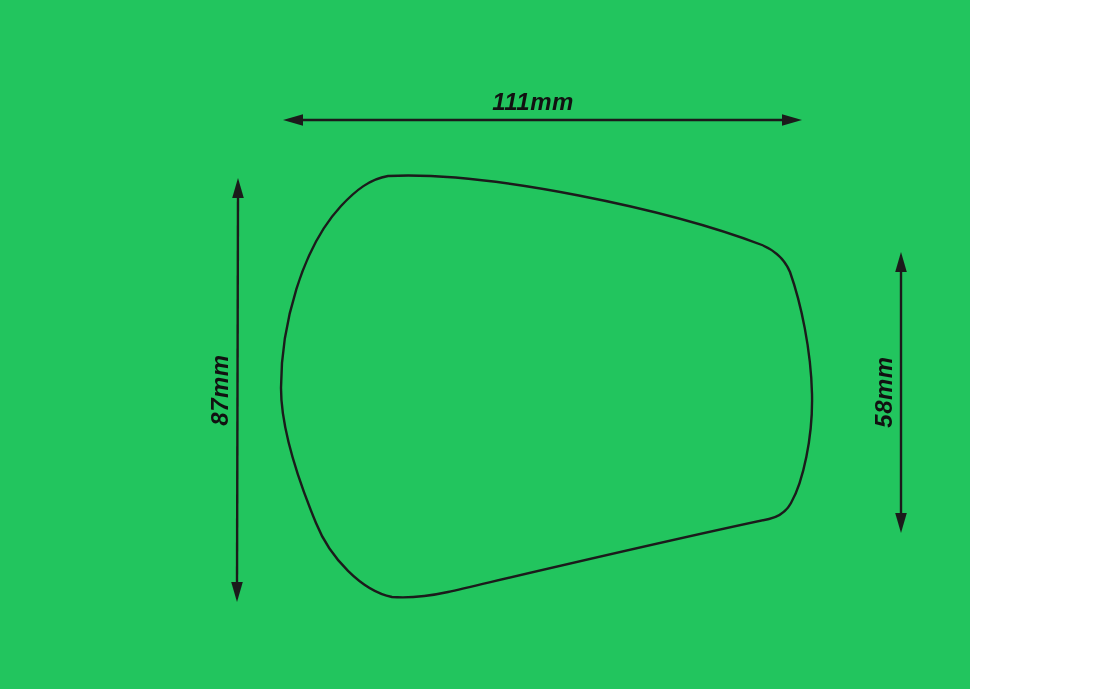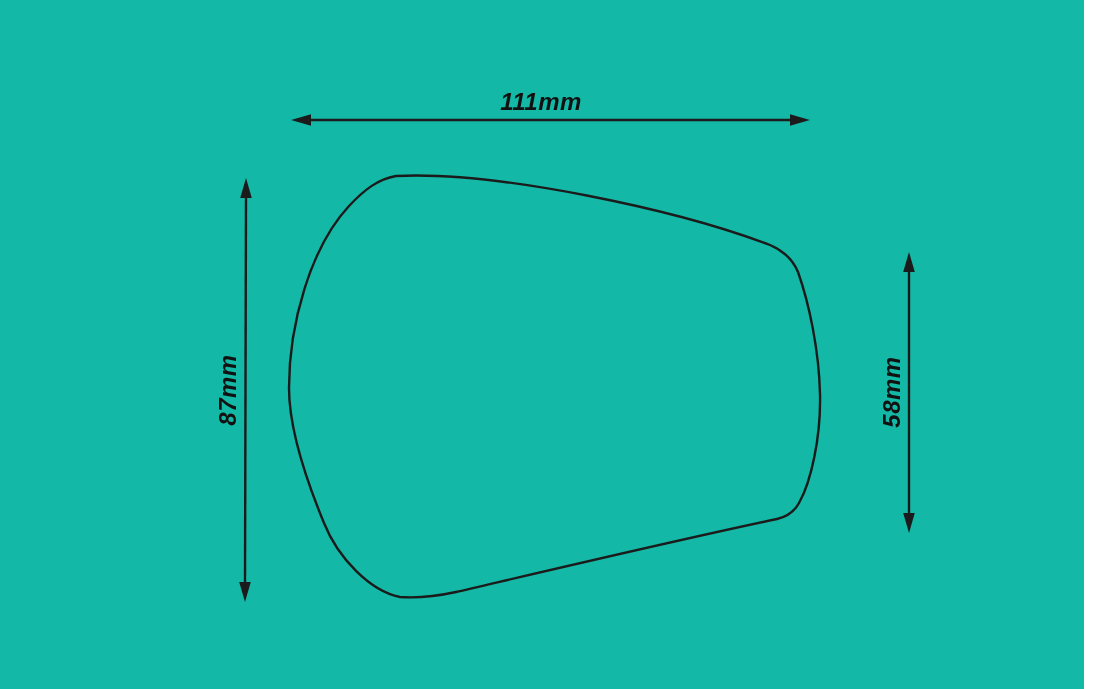--- a/index.html
+++ b/index.html
@@ -2,26 +2,25 @@
 <html><head>
 <meta charset="utf-8">
 <style>
   html, body {
     margin: 0;
     padding: 0;
     background: #ffffff;
   }
   .stage {
     position: relative;
-    width: 1076px;
+    width: 970px;
     height: 689px;
-    background: #14b8a6;
+    background: #22c55e;
     overflow: hidden;
     font-family: "Liberation Sans", sans-serif;
-    padding-left: 8px;
   }
   .stage svg {
     display: block;
     width: 1119px;
     height: 689px;
   }
   .outline {
     fill: none;
     stroke: #1b1b1b;
     stroke-width: 2.4;

